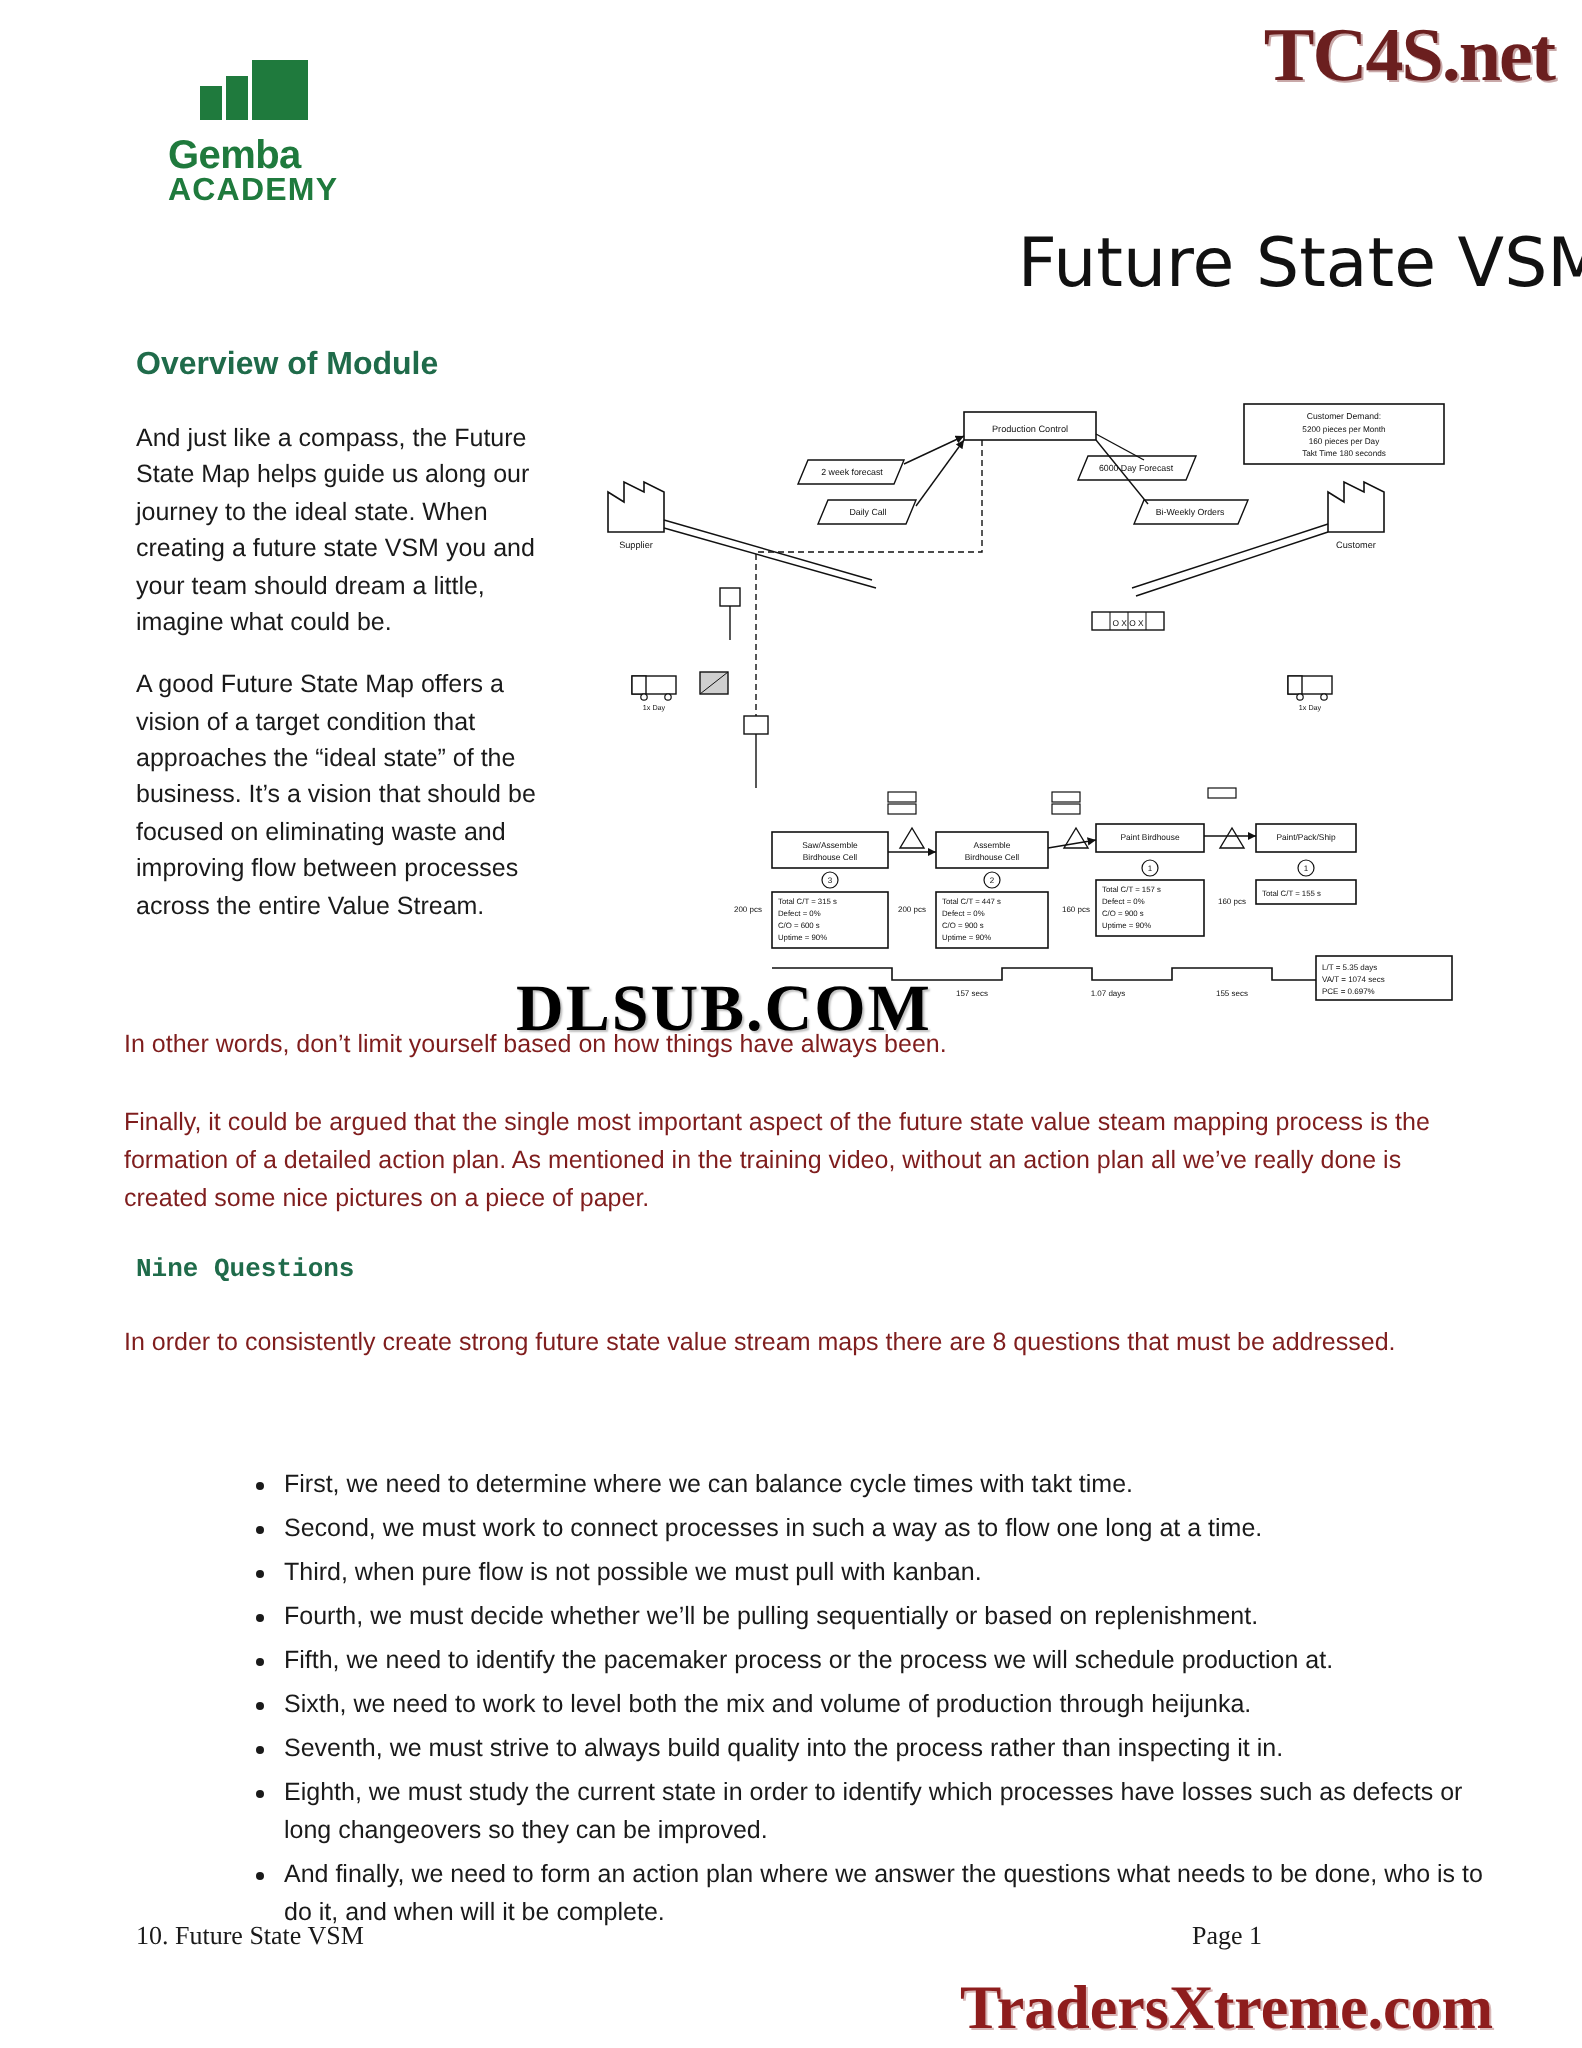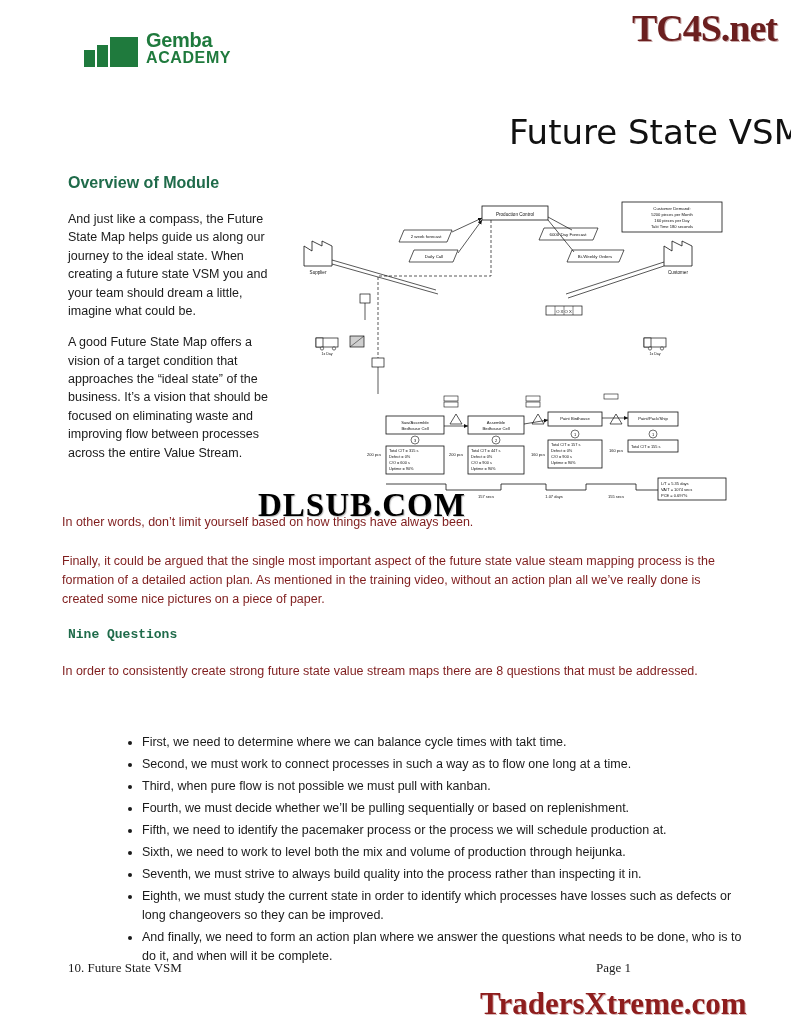--- a/index.html
+++ b/index.html
@@ -30,22 +30,23 @@
     font-weight: bold;
     color: #6b1f1f;
     letter-spacing: -1px;
     text-shadow: 1px 1px 0 #c9a9a9;
   }
   .logo {
     position: absolute;
     left: 84px;
     top: 30px;
     display: flex;
-    align-items: flex-end;
+    align-items: center;
     gap: 8px;
+    flex-direction: column;
   }
   .logo-mark {
     width: 54px;
     height: 30px;
     position: relative;
   }
   .logo-mark .bar {
     position: absolute;
     background: #1f7a3d;
   }

